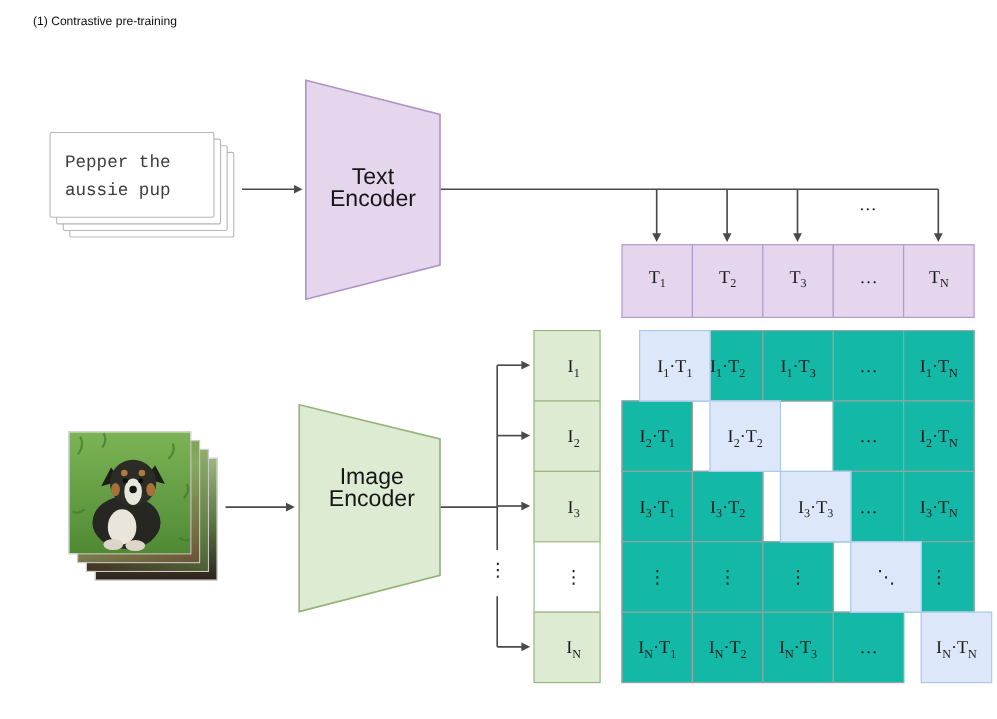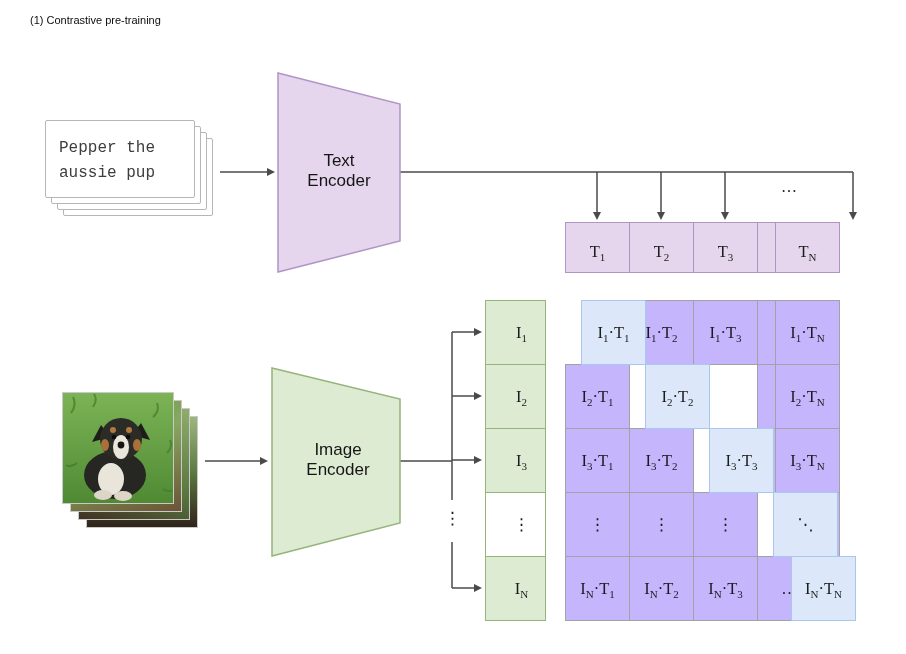--- a/index.html
+++ b/index.html
@@ -18,32 +18,32 @@
   
   .card{position:absolute;width:150px;height:78px;background:#fff;border:1px solid #b6b6b6;
         border-radius:2px;box-sizing:border-box;z-index:2;}
   .card-text{padding:15px 0 0 13px;font-family:"Liberation Mono","DejaVu Sans Mono",monospace;
              font-size:16px;line-height:1.55;color:#3d3d3d;}
 
   
   .photo{position:absolute;width:112px;height:112px;border:1px solid #c9c9c9;box-sizing:border-box;z-index:2;}
 
   
-  .enc-label{position:absolute;text-align:center;font-size:17px;color:#161616;line-height:20px;z-index:2;}
+  .enc-label{position:absolute;text-align:center;font-size:21px;color:#161616;line-height:20px;z-index:2;}
 
   
   .cell{position:absolute;box-sizing:border-box;text-align:center;z-index:2;
         font-family:"Liberation Serif","DejaVu Serif",serif;font-size:16.5px;color:#1c1c1c;}
   .cell sub{font-size:11px;line-height:0;}
-  .t{top:222px;width:65px;height:51px;line-height:57px;background:var(--text-fill);border:1px solid var(--text-border);}
+  .t{top:222px;width:65px;height:67px;line-height:57px;background:var(--text-fill);border:1px solid var(--text-border);}
   .i{left:485px;width:61px;height:65px;line-height:63px;background:var(--image-fill);border:1px solid var(--image-border);padding-left:12px;}
   .i.blank{background:#ffffff;}
-  .m{width:65px;height:65px;line-height:63px;background:#c4b5fd;border:1px solid var(--grid-line);}
+  .m{width:65px;height:65px;line-height:63px;background:#14b8a6;border:1px solid var(--grid-line);}
   .m.diag{background:var(--diagonal-fill);border:1px solid var(--diagonal-border);z-index:3;margin-left:16px;}
-  .c0{left:565px}.c1{left:629px}.c2{693px;left:693px}.c3{left:757px}.c4{left:775px}
+  .c0{left:565px}.c1{left:629px}.c2{693px;left:693px}.c3{left:757px}.c4{left:821px}
   .r0{top:300px}.r1{top:364px}.r2{top:428px}.r3{top:492px}.r4{top:556px}
 
   .dots{position:absolute;z-index:2;font-family:"Liberation Serif","DejaVu Serif",serif;
         color:#1c1c1c;text-align:center;}
 </style>
 </head>
 <body>
 
 <div class="canvas">
 
@@ -114,21 +114,21 @@
       <ellipse cx="42" cy="52" rx="4" ry="6" fill="#a8713a"></ellipse>
       <ellipse cx="74" cy="52" rx="4" ry="6" fill="#a8713a"></ellipse>
       <circle cx="51" cy="44" r="2.3" fill="#0c0c0c"></circle>
       <circle cx="65" cy="44" r="2.3" fill="#0c0c0c"></circle>
       <circle cx="58" cy="52" r="3.4" fill="#141412"></circle>
       <ellipse cx="40" cy="102" rx="9" ry="5" fill="#ddd6c8"></ellipse>
       <ellipse cx="60" cy="103" rx="9" ry="5" fill="#ddd6c8"></ellipse>
     </svg>
   </div>
 
-  <div class="enc-label" style="left:272px;top:440px;width:132px">
+  <div class="enc-label" style="left:272px;top:424px;width:132px">
     <span>Image</span><br>
     <span>Encoder</span>
   </div>
 
   <div class="dots" style="left:777px;top:178px;width:24px;font-size:16px">…</div>
 
   <div class="dots" style="left:444px;top:508px;width:16px;font-size:17px">⋮</div>
 
   <div class="cell t c0"><span>T</span><sub>1</sub></div>
   <div class="cell t c1"><span>T</span><sub>2</sub></div>

